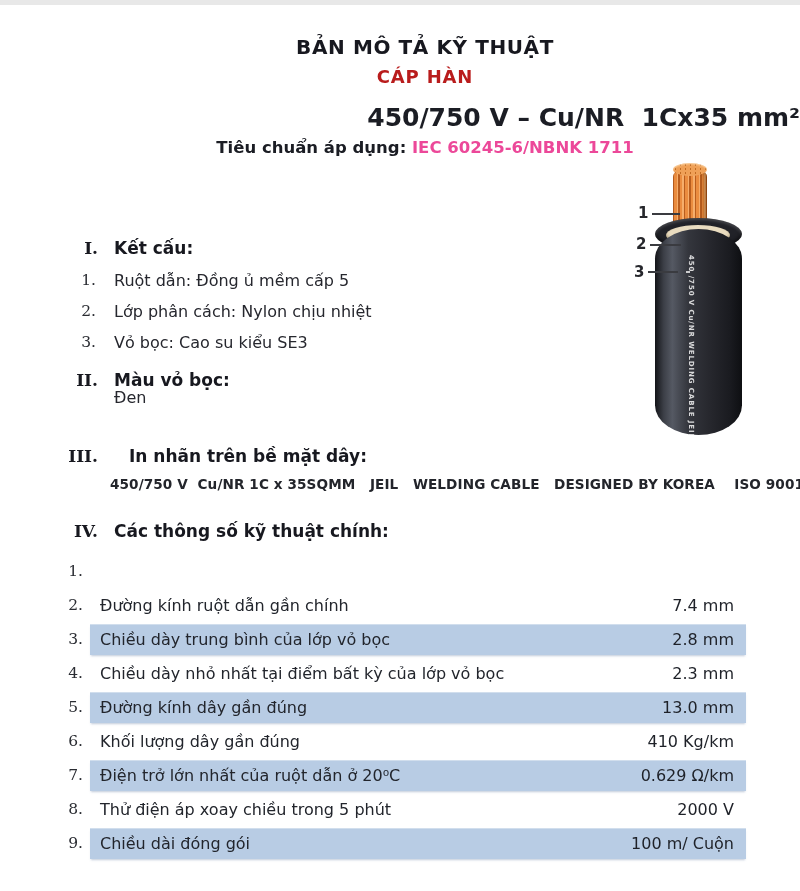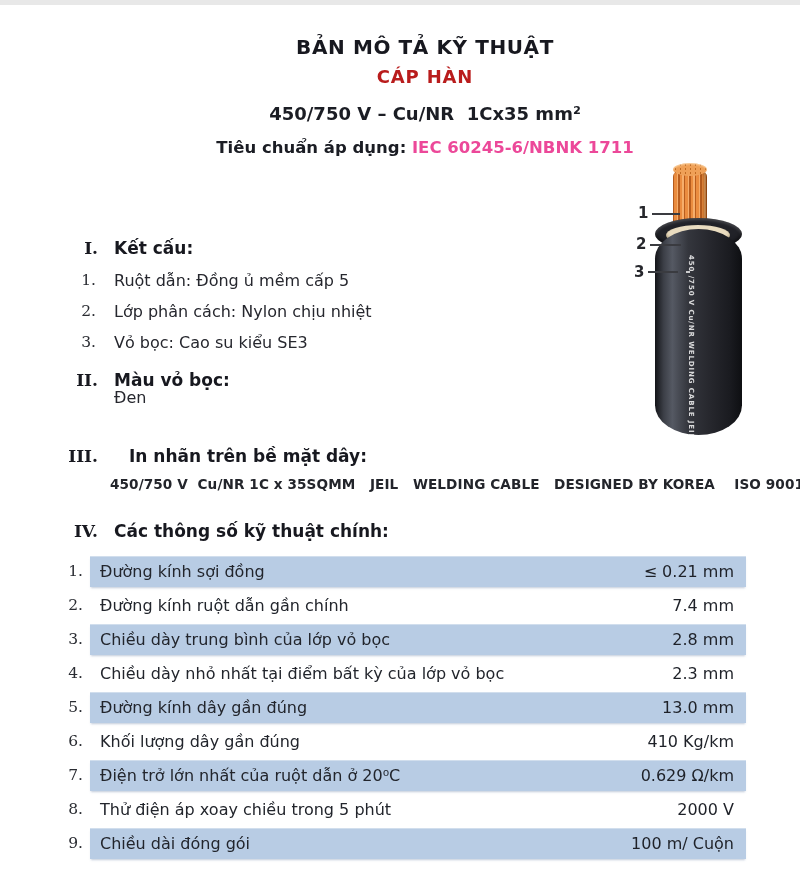--- a/index.html
+++ b/index.html
@@ -7,21 +7,21 @@
   .page {
     position:relative; width:800px; height:891px; margin:5px auto;
     background:#ffffff; overflow:hidden;
     font-family:"DejaVu Sans","Liberation Sans",sans-serif;
     color:#23262d;
   }
   
   .header { position:absolute; left:50px; right:0; top:0; text-align:center; }
   .h-title   { position:absolute; left:0; right:0; top:30px;  font-size:20px; font-weight:bold; letter-spacing:.6px; color:#17181f; }
   .h-sub     { position:absolute; left:0; right:0; top:61px;  font-size:18px; font-weight:bold; letter-spacing:.8px; color:#b91c1c; }
-  .h-spec    { position:absolute; left:0; right:0; top:98px;  font-size:18px; font-weight:bold; color:#1b1d24; white-space:pre; }
+  .h-spec    { position:absolute; left:0; right:0; top:98px;  font-size:25px; font-weight:bold; color:#1b1d24; white-space:pre;text-align:right; }
   .h-std     { position:absolute; left:0; right:0; top:133px; font-size:16.5px; font-weight:bold; color:#1b1d24; }
   .h-std .red{ color:#ec4899;text-align:center; }
   
   .fig { position:absolute; left:620px; top:150px; width:140px; height:290px; }
   .callout-num { position:absolute; font-size:15px; font-weight:bold; color:#26272c; }
   .callout-line{ position:absolute; height:1.5px; background:#3a3b40; }
   .sheath {
     position:absolute; left:35px; top:74px; width:87px; height:206px;
     border-radius:44px/30px;
     background:linear-gradient(90deg,#131418 0%,#3c3f47 10%,#555963 20%,#34363d 38%,#27282e 62%,#1a1b20 86%,#0e0f12 100%);
@@ -154,24 +154,20 @@
   <div class="marking-line">450/750 V  Cu/NR 1C x 35SQMM   JEIL   WELDING CABLE   DESIGNED BY KOREA    ISO 9001:2015</div>
 
   <div class="sec-head" style="top:516px;">
     <span class="sec-num">IV.</span>
     <span class="sec-title">Các  thông số kỹ thuật chính:</span>
   </div>
 
   <div class="spec-table">
     <div class="trow blue">
       <span class="tno">1.</span>
-      <span class="tband">
-          <span class="tlabel">Đường kính sợi đồng</span>
-          <span class="tvalue">≤ 0.21 mm</span>
-        </span>
     </div>
     <div class="trow">
       <span class="tno">2.</span>
       <span class="tband">
           <span class="tlabel">Đường kính ruột dẫn gần chính</span>
           <span class="tvalue">7.4 mm</span>
         </span>
     </div>
     <div class="trow blue">
       <span class="tno">3.</span>

